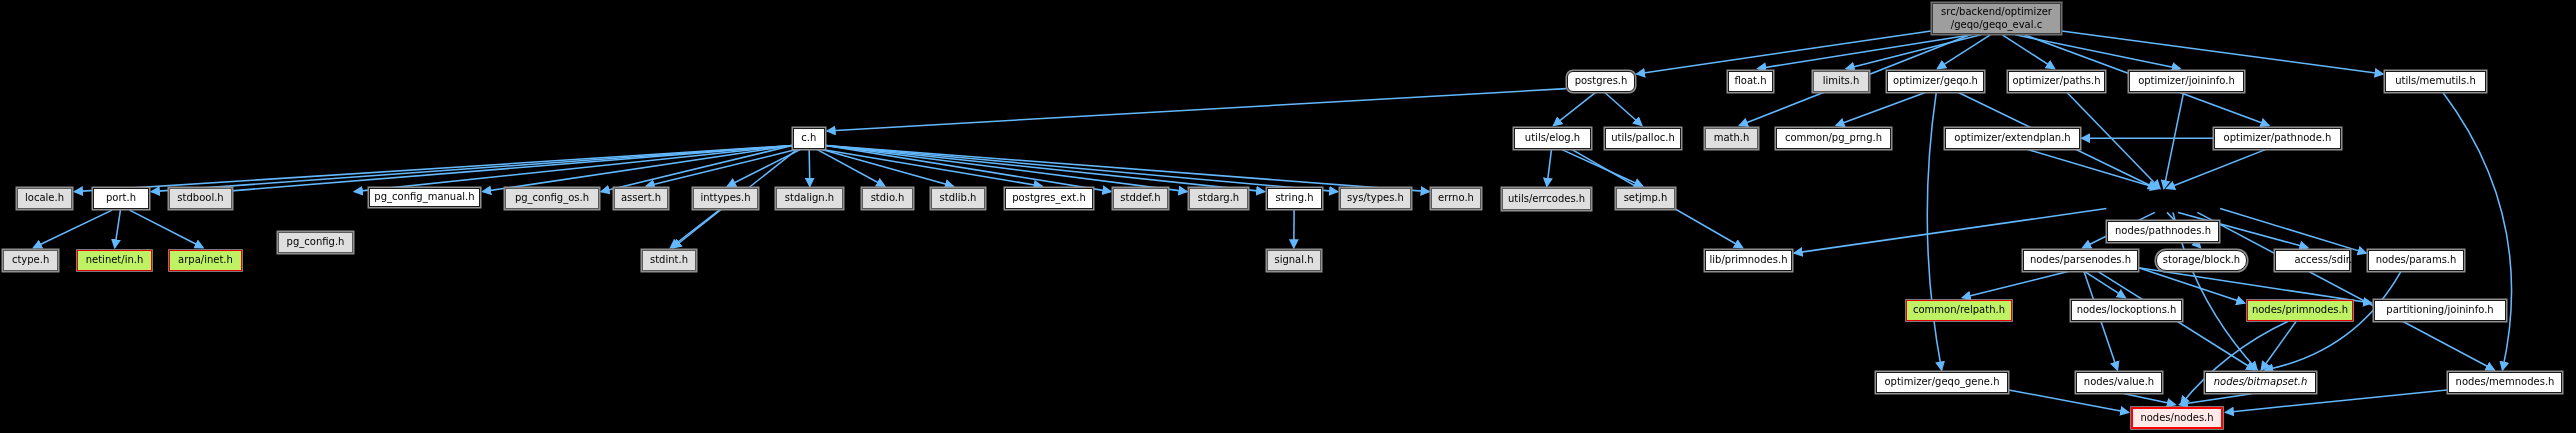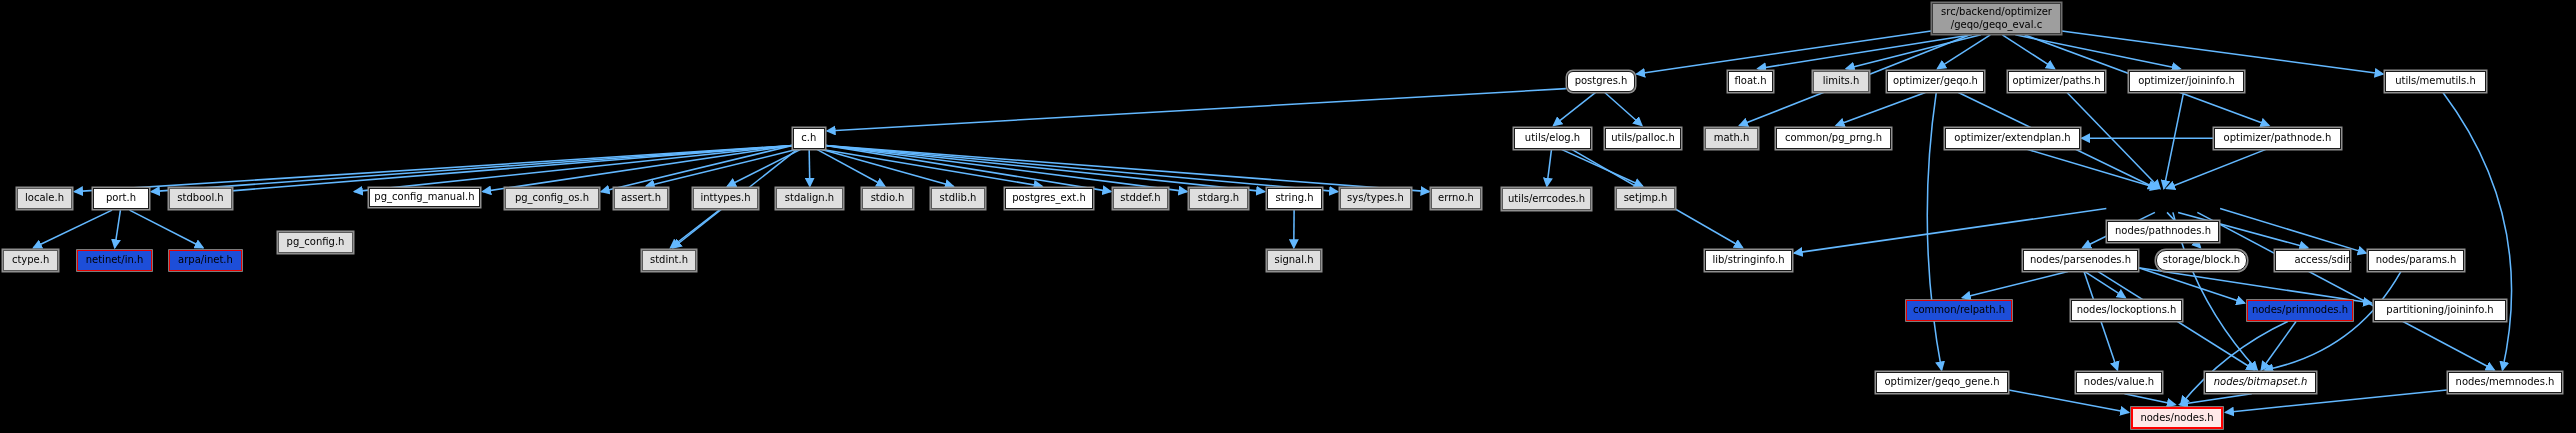--- a/index.html
+++ b/index.html
@@ -5,21 +5,21 @@
   html,body{margin:0;padding:0;background:#000;}
   #canvas{position:relative;width:2576px;height:434px;background:#000;overflow:hidden;
           font-family:"DejaVu Sans", sans-serif;}
   #edges{position:absolute;left:0;top:0;width:2576px;height:434px;}
   #nodes{position:absolute;left:0;top:0;width:100%;height:100%;}
   .node{position:absolute;display:flex;align-items:center;justify-content:center;
         box-sizing:border-box;font-size:10px;line-height:1.25;color:#000;text-align:center;
         white-space:pre-line;cursor:pointer;z-index:2;}
   .node.white{background:#ffffff;border:0.8px solid #1a1a1a;box-shadow:0 0 0 1.5px #8f8f8f;}
   .node.gray{background:#dfdfdf;border:0.8px solid #5a5a5a;box-shadow:0 0 0 1.5px #8f8f8f;}
-  .node.red{background:#1d4ed8;border:1.5px solid #e60000;box-shadow:0 0 0 0.8px #9a9a9a;}
+  .node.red{background:#bef264;border:1.5px solid #e60000;box-shadow:0 0 0 0.8px #9a9a9a;}
   .node.red-bold{background:#ffe9e9;border:2.3px solid #ff0000;box-shadow:0 0 0 0.8px #9a9a9a;}
   .node.selected{background:#9e9e9e;border:0.8px solid #3c3c3c;box-shadow:0 0 0 1.5px #6f6f6f;}
   .edge{fill:none;stroke-width:2px;}
 </style>
 </head>
 <body>
 
 <div id="canvas">
   <svg id="edges" width="2576" height="434" viewBox="0 0 3351 564" xmlns="http://www.w3.org/2000/svg">
     <defs>
@@ -132,21 +132,21 @@
       <div class="node gray" style="left: 1340px; top: 188px; width: 71px; height: 21px;"><span>sys/types.h</span></div>
       <div class="node gray" style="left: 1431px; top: 188px; width: 50px; height: 21px;"><span>errno.h</span></div>
       <div class="node gray" style="left: 1502px; top: 188px; width: 89px; height: 22px;"><span>utils/errcodes.h</span></div>
       <div class="node gray" style="left: 1616px; top: 188px; width: 59px; height: 21px;"><span>setjmp.h</span></div>
       <div class="node white" style="left: 2107px; top: 193px; width: 112px; height: 21px; margin-top: 28px;"><span>nodes/pathnodes.h</span></div>
       <div class="node gray" style="left: 3.1px; top: 250px; width: 55px; height: 21px;"><span>ctype.h</span></div>
       <div class="node red" style="left: 77px; top: 250px; width: 75px; height: 21px;"><span>netinet/in.h</span></div>
       <div class="node red" style="left: 169px; top: 250px; width: 73px; height: 21px;"><span>arpa/inet.h</span></div>
       <div class="node gray" style="left: 642px; top: 250px; width: 54px; height: 21px;"><span>stdint.h</span></div>
       <div class="node gray" style="left: 1267px; top: 250px; width: 54px; height: 21px;"><span>signal.h</span></div>
-      <div class="node white" style="left: 1705px; top: 250px; width: 87px; height: 21px;"><span>lib/stringinfo.h</span></div>
+      <div class="node white" style="left: 1705px; top: 250px; width: 87px; height: 21px;"><span>lib/primnodes.h</span></div>
       <div class="node white" style="left: 2023px; top: 250px; width: 115px; height: 21px;"><span>nodes/parsenodes.h</span></div>
       <div class="node white" style="left: 2156px; top: 250px; width: 91px; height: 21px; border-radius: 10px;"><span>storage/block.h</span></div>
       <div class="node white" style="left: 2275px; top: 250px; width: 75px; height: 21px; padding-left: 28px;"><span>access/sdir.h</span></div>
       <div class="node white" style="left: 2368px; top: 250px; width: 96px; height: 21px;"><span>nodes/params.h</span></div>
       <div class="node red" style="left: 1906px; top: 300px; width: 106px; height: 21px;"><span>common/relpath.h</span></div>
       <div class="node white" style="left: 2071px; top: 300px; width: 111px; height: 21px;"><span>nodes/lockoptions.h</span></div>
       <div class="node red" style="left: 2247px; top: 300px; width: 106px; height: 21px;"><span>nodes/primnodes.h</span></div>
       <div class="node white" style="left: 2374px; top: 300px; width: 132px; height: 21px;"><span>partitioning/joininfo.h</span></div>
       <div class="node white" style="left: 1876px; top: 372px; width: 132px; height: 21px;"><span>optimizer/geqo_gene.h</span></div>
       <div class="node white" style="left: 2076px; top: 372px; width: 86px; height: 21px;"><span>nodes/value.h</span></div>

